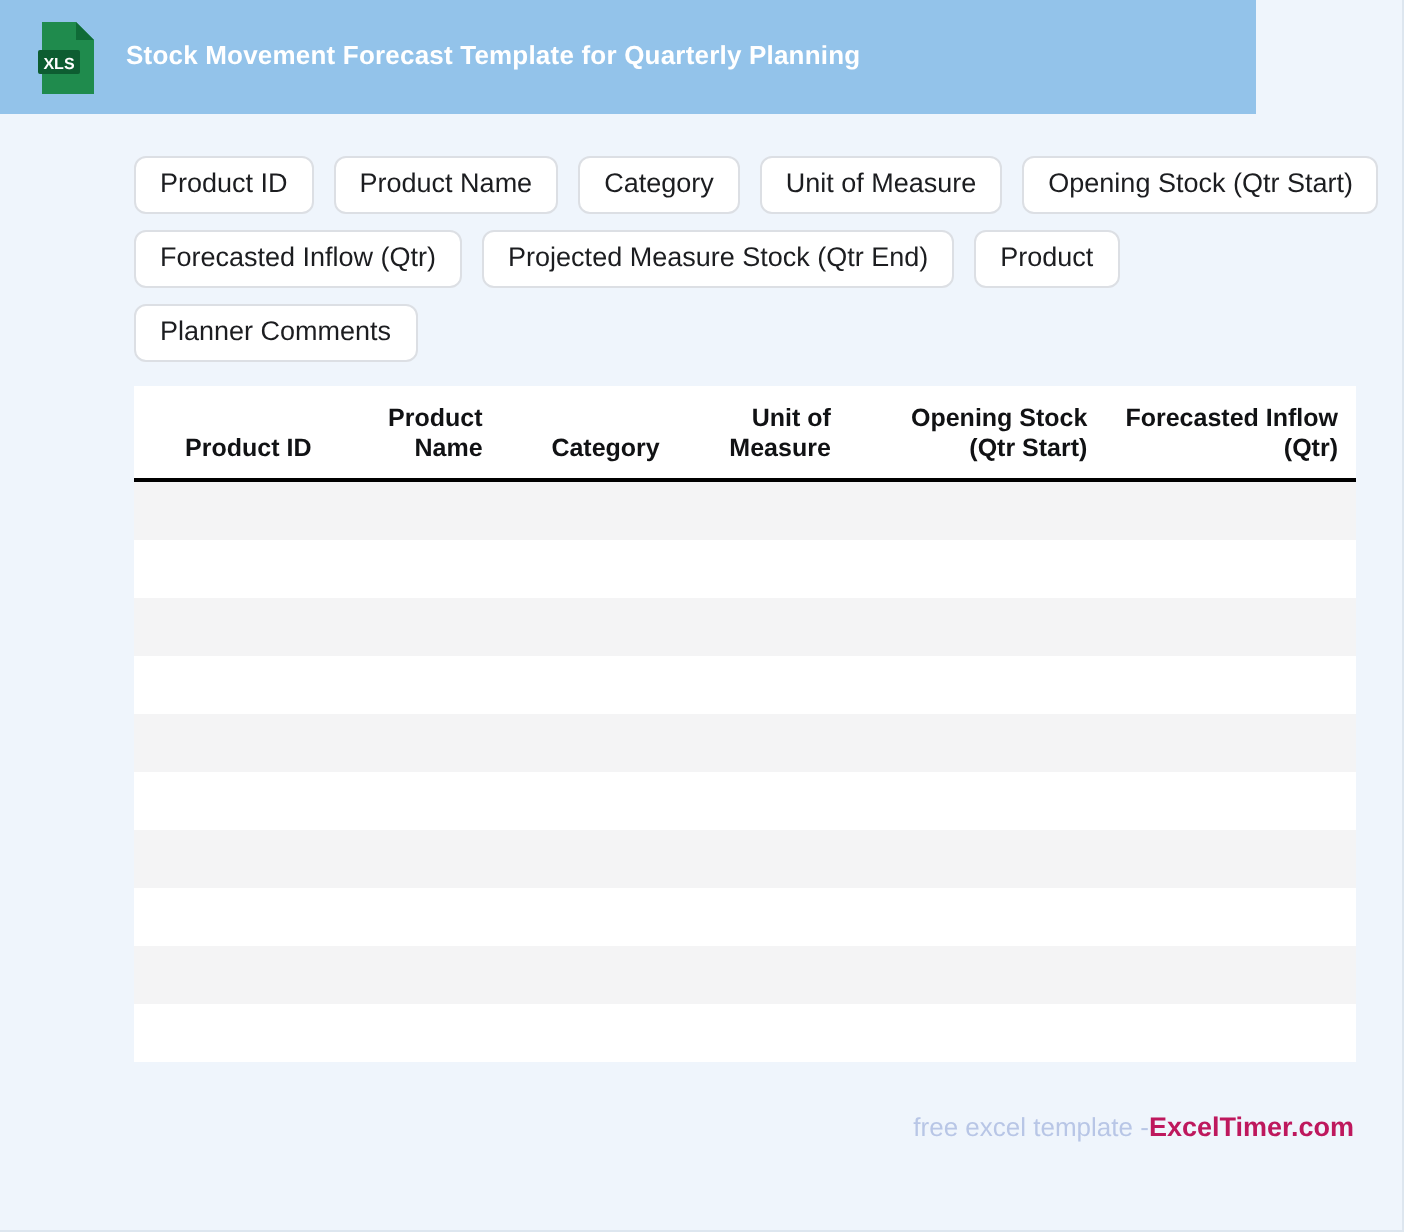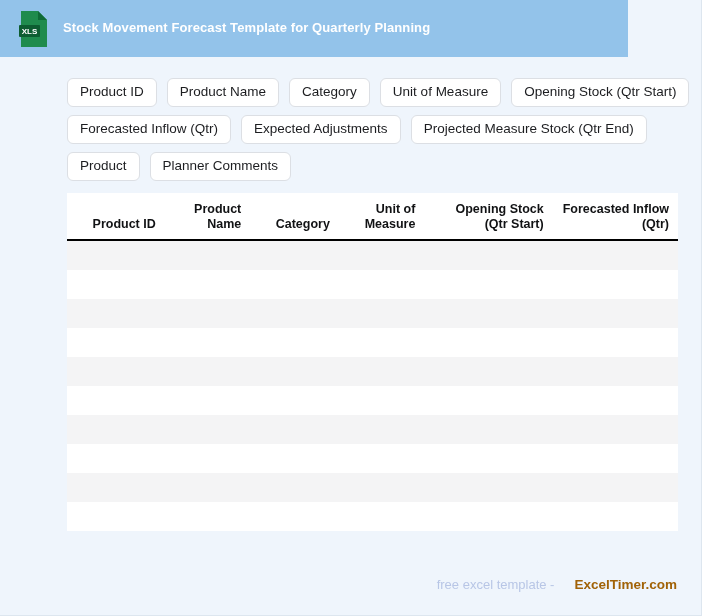--- a/index.html
+++ b/index.html
@@ -108,32 +108,32 @@
     padding: 0;
     border: none;
   }
   table.grid tbody tr:nth-child(odd) td { background: #f4f4f5; }
   table.grid tbody tr:nth-child(even) td { background: #ffffff; }
 
   
   .footer {
     position: absolute;
     right: 24px;
-    top: 577px;
+    top: 556px;
     font-size: 13px;
     display: flex;
     align-items: center;
-    gap: 20px;
+    gap: 0;
   }
   .footer-note {
     color: #b8c6e6;
     font-weight: 400;
   }
   .footer-brand {
-    color: #a16207;
+    color: #be185d;
     font-weight: bold;
     font-size: 13.5px;
   }
 </style>
 </head>
 <body>
 
 <div class="page">
 
   <div class="header-bar">
@@ -148,21 +148,20 @@
     <div class="header-title">Stock Movement Forecast Template for Quarterly Planning</div>
   </div>
 
   <div class="chips">
     <div class="chip">Product ID</div>
     <div class="chip">Product Name</div>
     <div class="chip">Category</div>
     <div class="chip">Unit of Measure</div>
     <div class="chip">Opening Stock (Qtr Start)</div>
     <div class="chip">Forecasted Inflow (Qtr)</div>
-    <div class="chip">Expected Adjustments</div>
     <div class="chip">Projected Measure Stock (Qtr End)</div>
     <div class="chip">Product</div>
     <div class="chip">Planner Comments</div>
   </div>
 
   <div class="table-wrap">
     <table class="grid">
       <colgroup>
         <col style="width:16.0%">
         <col style="width:14.0%">

